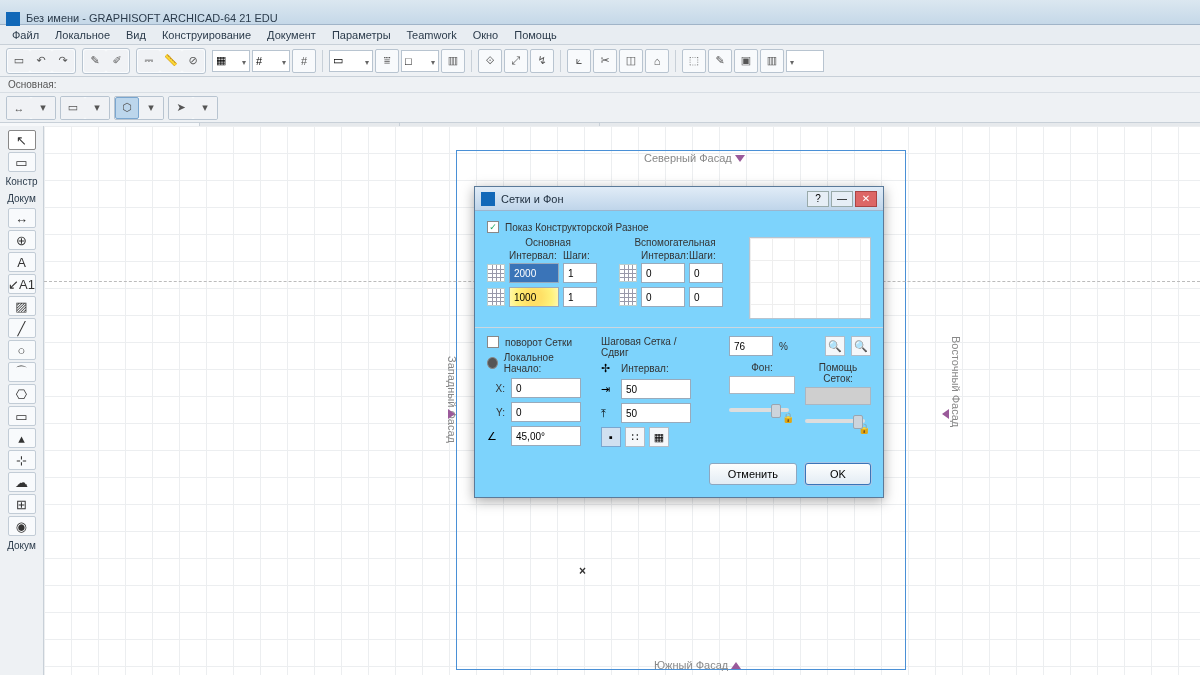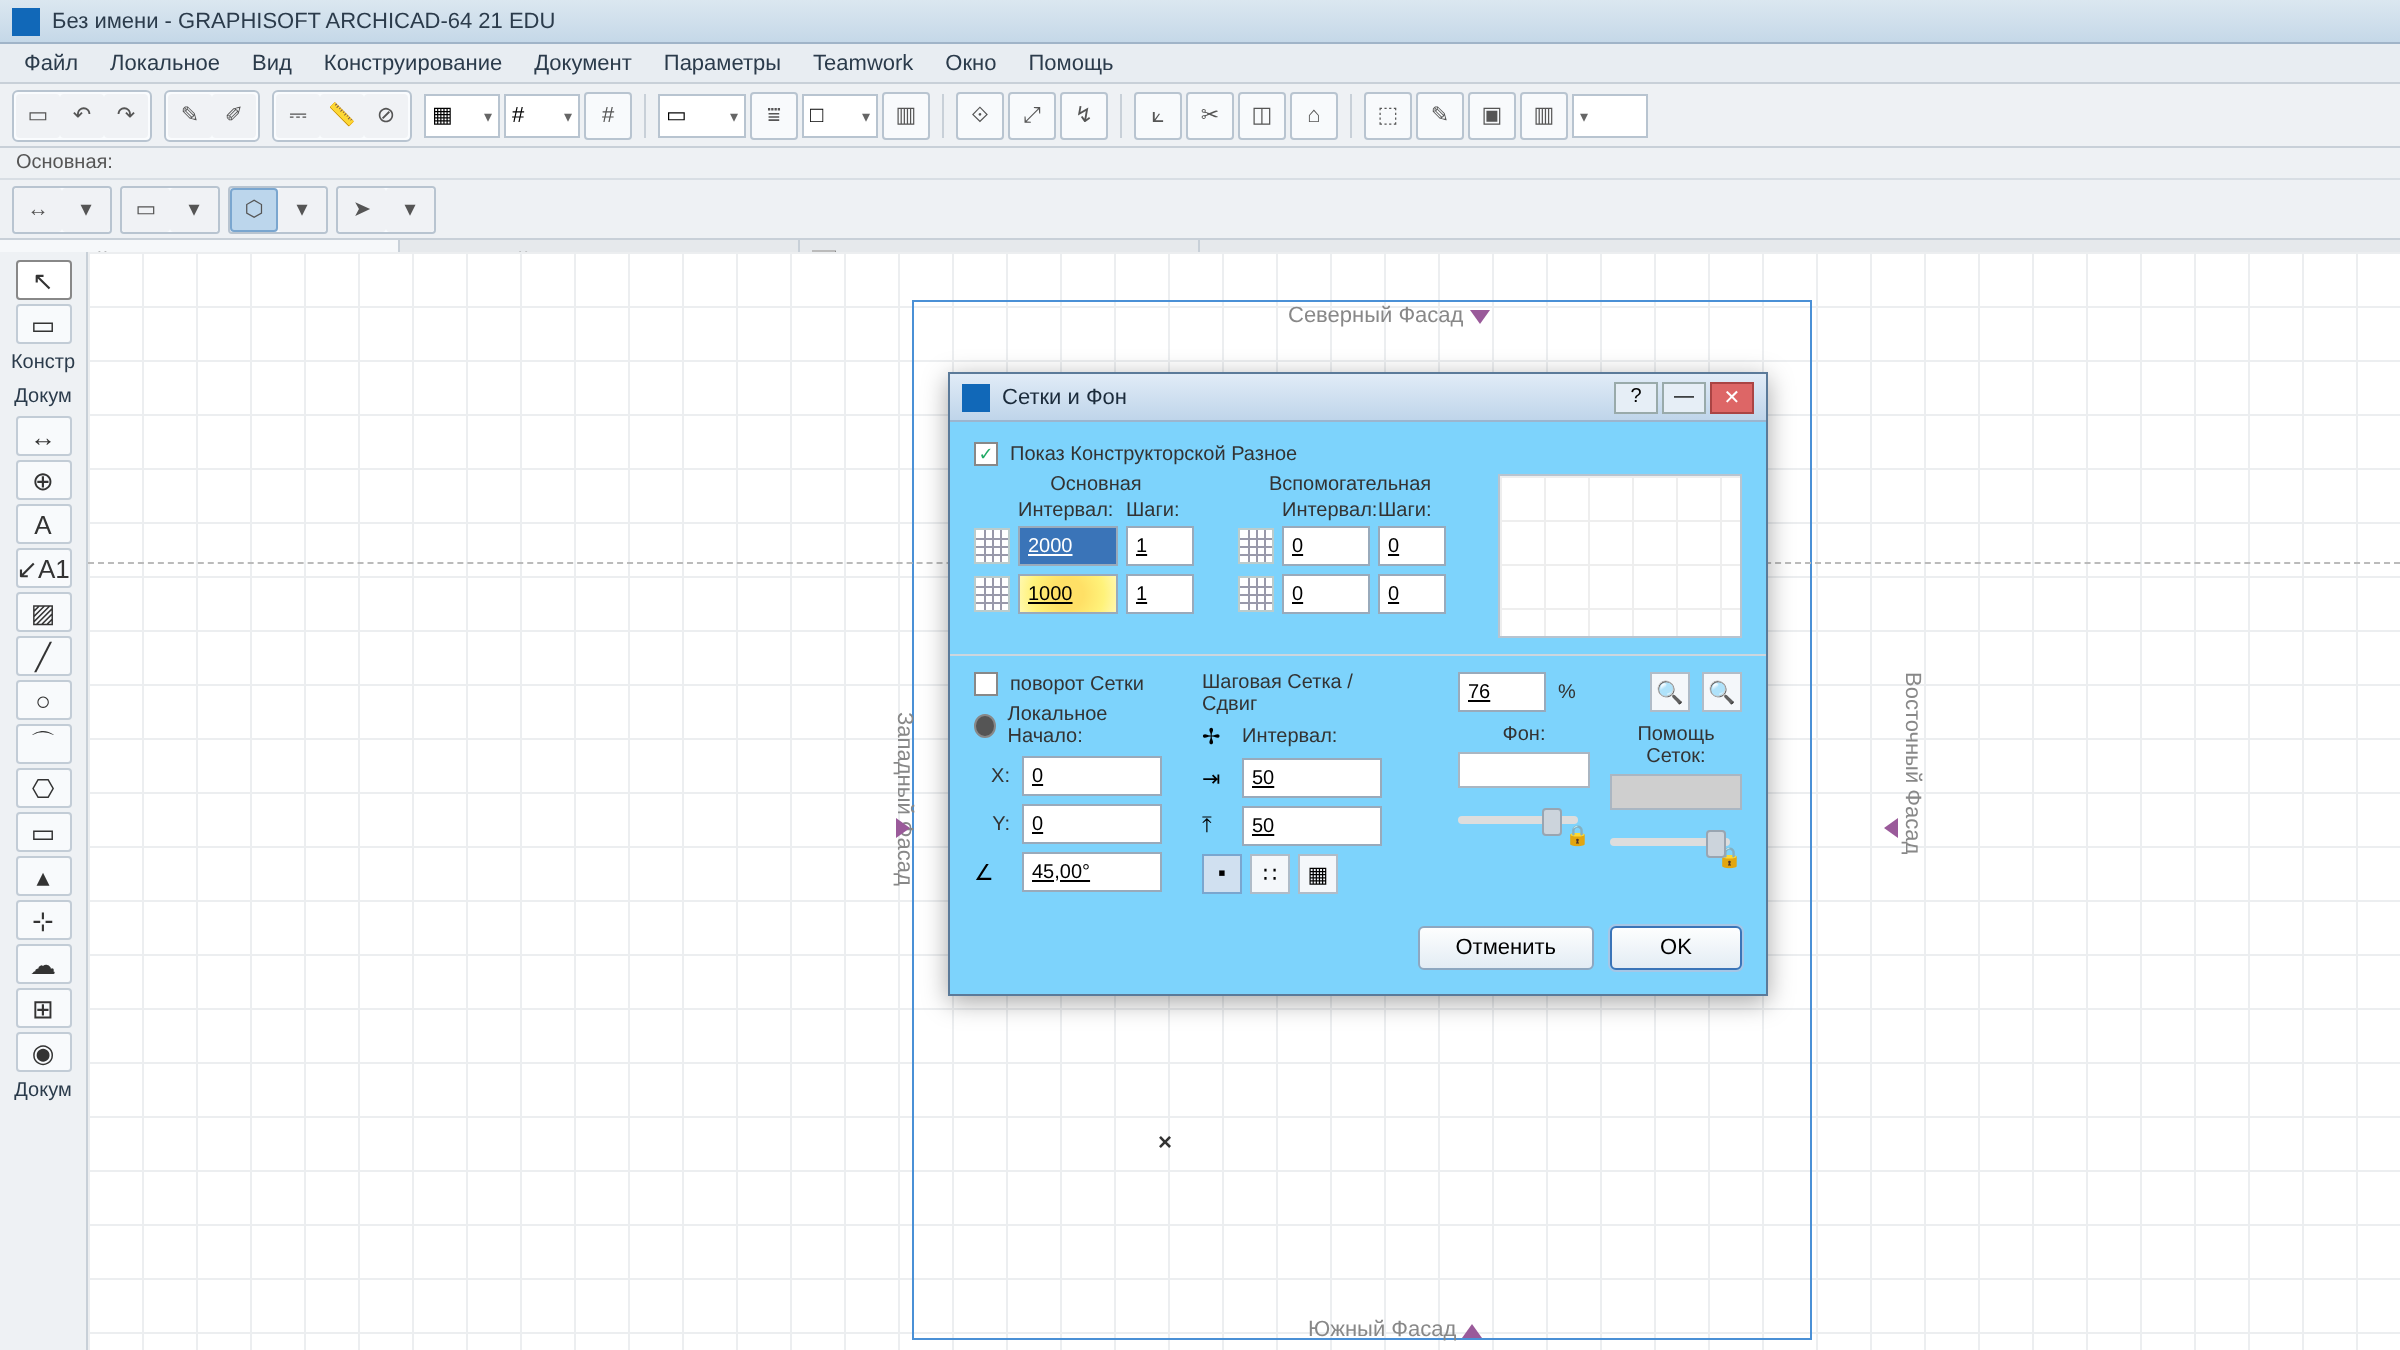--- a/index.html
+++ b/index.html
@@ -1,18 +1,18 @@
 <!DOCTYPE html>
 <html><head>
 <meta charset="utf-8">
 <style>
 * { box-sizing: border-box; margin: 0; padding: 0; font-family: "Segoe UI", Tahoma, sans-serif; font-size: 11px; }
 body { background: #f0f0f0; width: 1200px; height: 675px; overflow: hidden; position: relative; }
 
-.titlebar { height: 22px; background: linear-gradient(#dbe7f0,#c5d8e8); display: flex; align-items: center; padding: 0 6px; border-bottom: 1px solid #a0b4c8; }
+.titlebar { height: 22px; background: linear-gradient(#dbe7f0,#c5d8e8); display: flex; align-items: flex-start; padding: 12px 6px; border-bottom: 1px solid #a0b4c8; }
 .titlebar .app-icon { width: 14px; height: 14px; background: #1168b8; margin-right: 6px; }
 .titlebar .title { color: #2b3b4b; }
 
 .menubar { height: 20px; background: #e8edf2; display: flex; align-items: center; padding: 0 4px; border-bottom: 1px solid #c8d0d8; }
 .menubar span { padding: 2px 8px; color: #2b3b4b; cursor: default; }
 
 .toolbar { height: 32px; background: #eef1f4; display: flex; align-items: center; padding: 2px 6px; gap: 2px; border-bottom: 1px solid #c8d0d8; }
 .tb-btn { width: 24px; height: 24px; border: 1px solid transparent; display: flex; align-items: center; justify-content: center; background: #f0f2f5; border-radius: 2px; color: #555; }
 .tb-btn.framed { border-color: #b8c4d0; background: #f8fafc; }
 .tb-group { display:flex; border:1px solid #b8c4d0; border-radius:3px; padding:1px; margin-right:4px; background:#fafcfe;}
@@ -65,21 +65,21 @@
 .dlg-title .icon { width:14px;height:14px;background:#1168b8;margin-right:6px;}
 .dlg-title .txt { color:#1b2b3b; flex:1;}
 .dlg-btns { display:flex; gap:2px;}
 .dlg-btns div{ width:22px;height:16px;border:1px solid #9aa;background:#e6eef6;font-size:10px;display:flex;align-items:center;justify-content:center;}
 .dlg-btns .close{background:#d66;color:#fff;border-color:#a44;}
 .dlg-body { padding:10px 12px 12px 12px;}
 .dlg-row { display:flex; align-items:center; gap:6px; margin-bottom:4px;}
 .chk { width:12px;height:12px;border:1px solid #888;background:#fff;display:inline-flex;align-items:center;justify-content:center;font-size:9px;color:#2a6;}
 .gc-head { text-align:center; font-size:10px; color:#333; margin-bottom:2px;}
 .inp { height:20px; border:1px solid #9ab; background:#fff; padding:0 4px; font-size:10px; display:flex;align-items:center;}
-.inp input { border:none; outline:none; width:100%; font-size:10px; background:transparent;text-decoration:underline;}
+.inp input { border:none; outline:none; width:100%; font-size:10px; background:transparent;}
 .inp.sel { background:#3a74b8; color:#fff;}
 .inp.hl { background:radial-gradient(circle,#ffe066 30%,#fff27a 70%,#fff8b0 100%);}
 .gicon { width:18px;height:18px;border:1px solid #bcc; background:#fff; display:inline-block; position:relative;}
 .gicon::before,.gicon::after{content:"";position:absolute;background:#99a;}
 .gicon::before{left:4px;top:0;bottom:0;width:1px;box-shadow:4px 0 #99a,8px 0 #99a;}
 .gicon::after{top:4px;left:0;right:0;height:1px;box-shadow:0 4px #99a,0 8px #99a;}
 .dlg-sep { height:1px;background:#cdd6de;margin:8px -12px;}
 .preview { width:132px;height:82px;border:1px solid #b8c4d0;background:#fff;
   background-image:linear-gradient(#eee 1px,transparent 1px),linear-gradient(90deg,#eee 1px,transparent 1px);
   background-size:22px 22px;}

